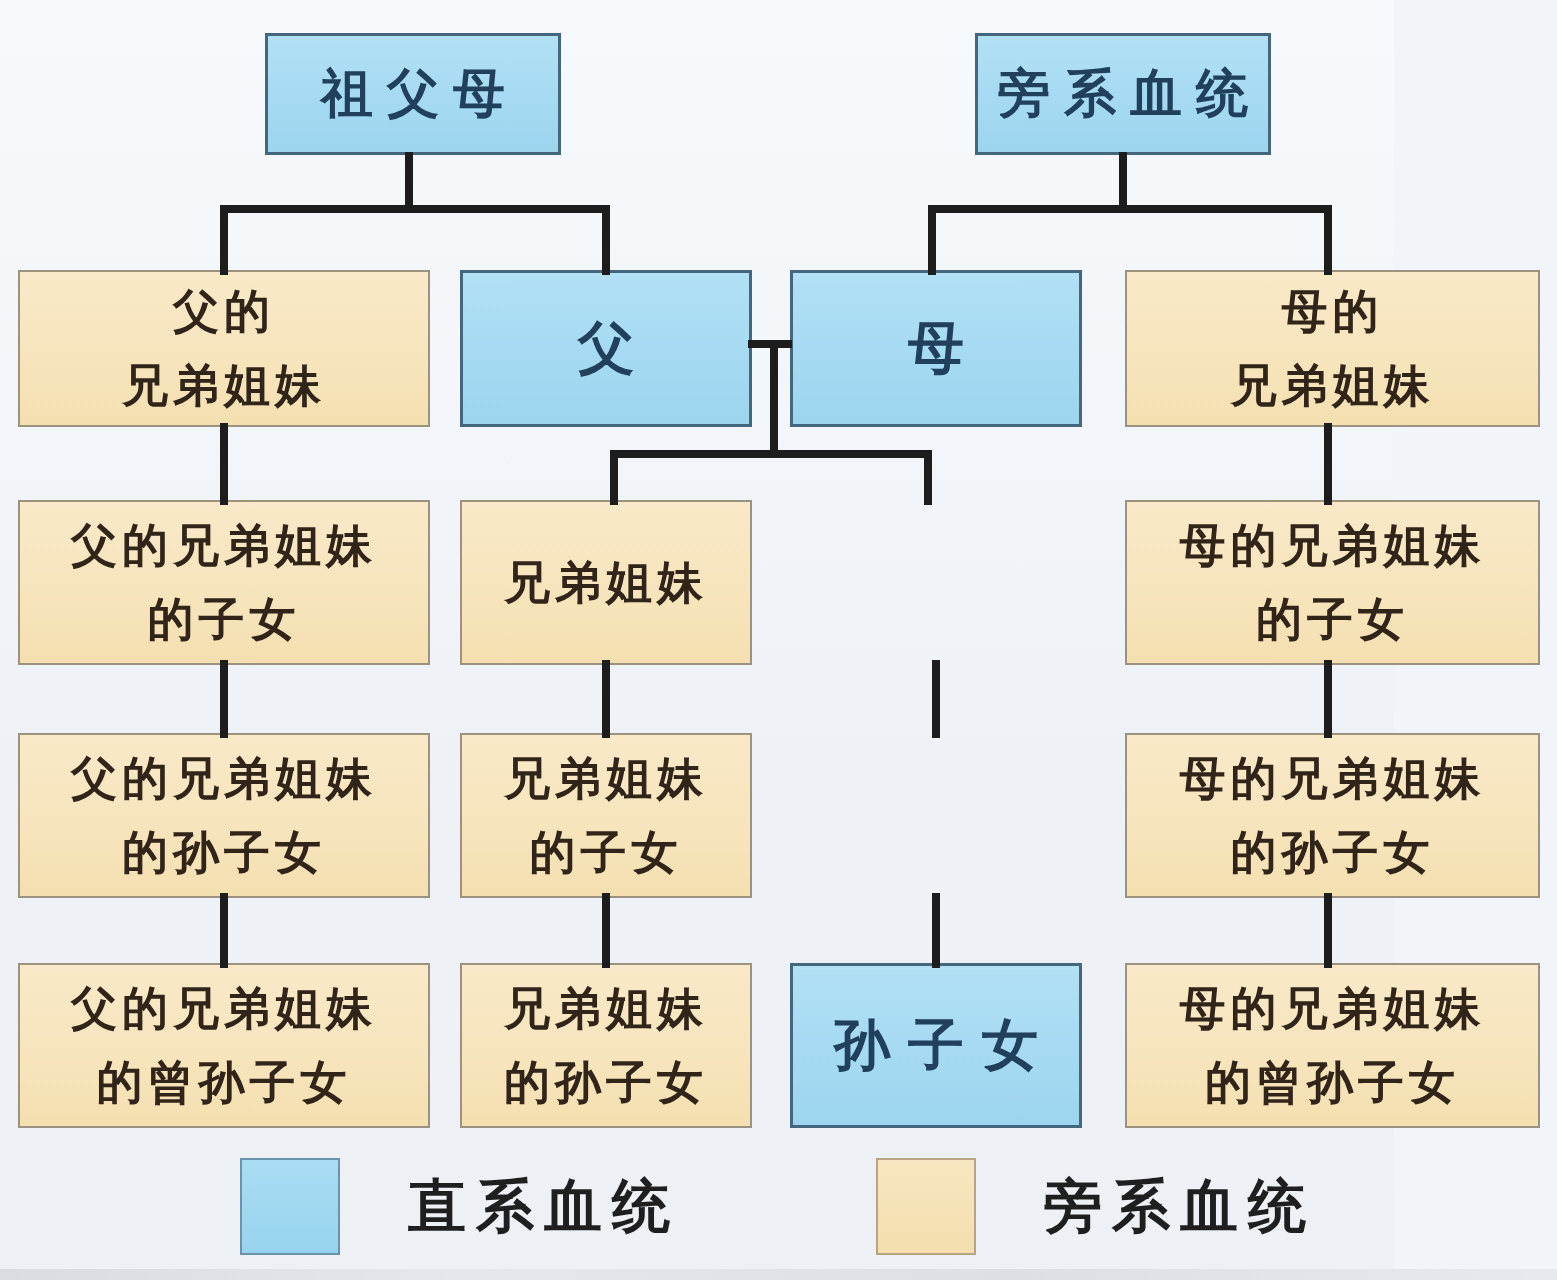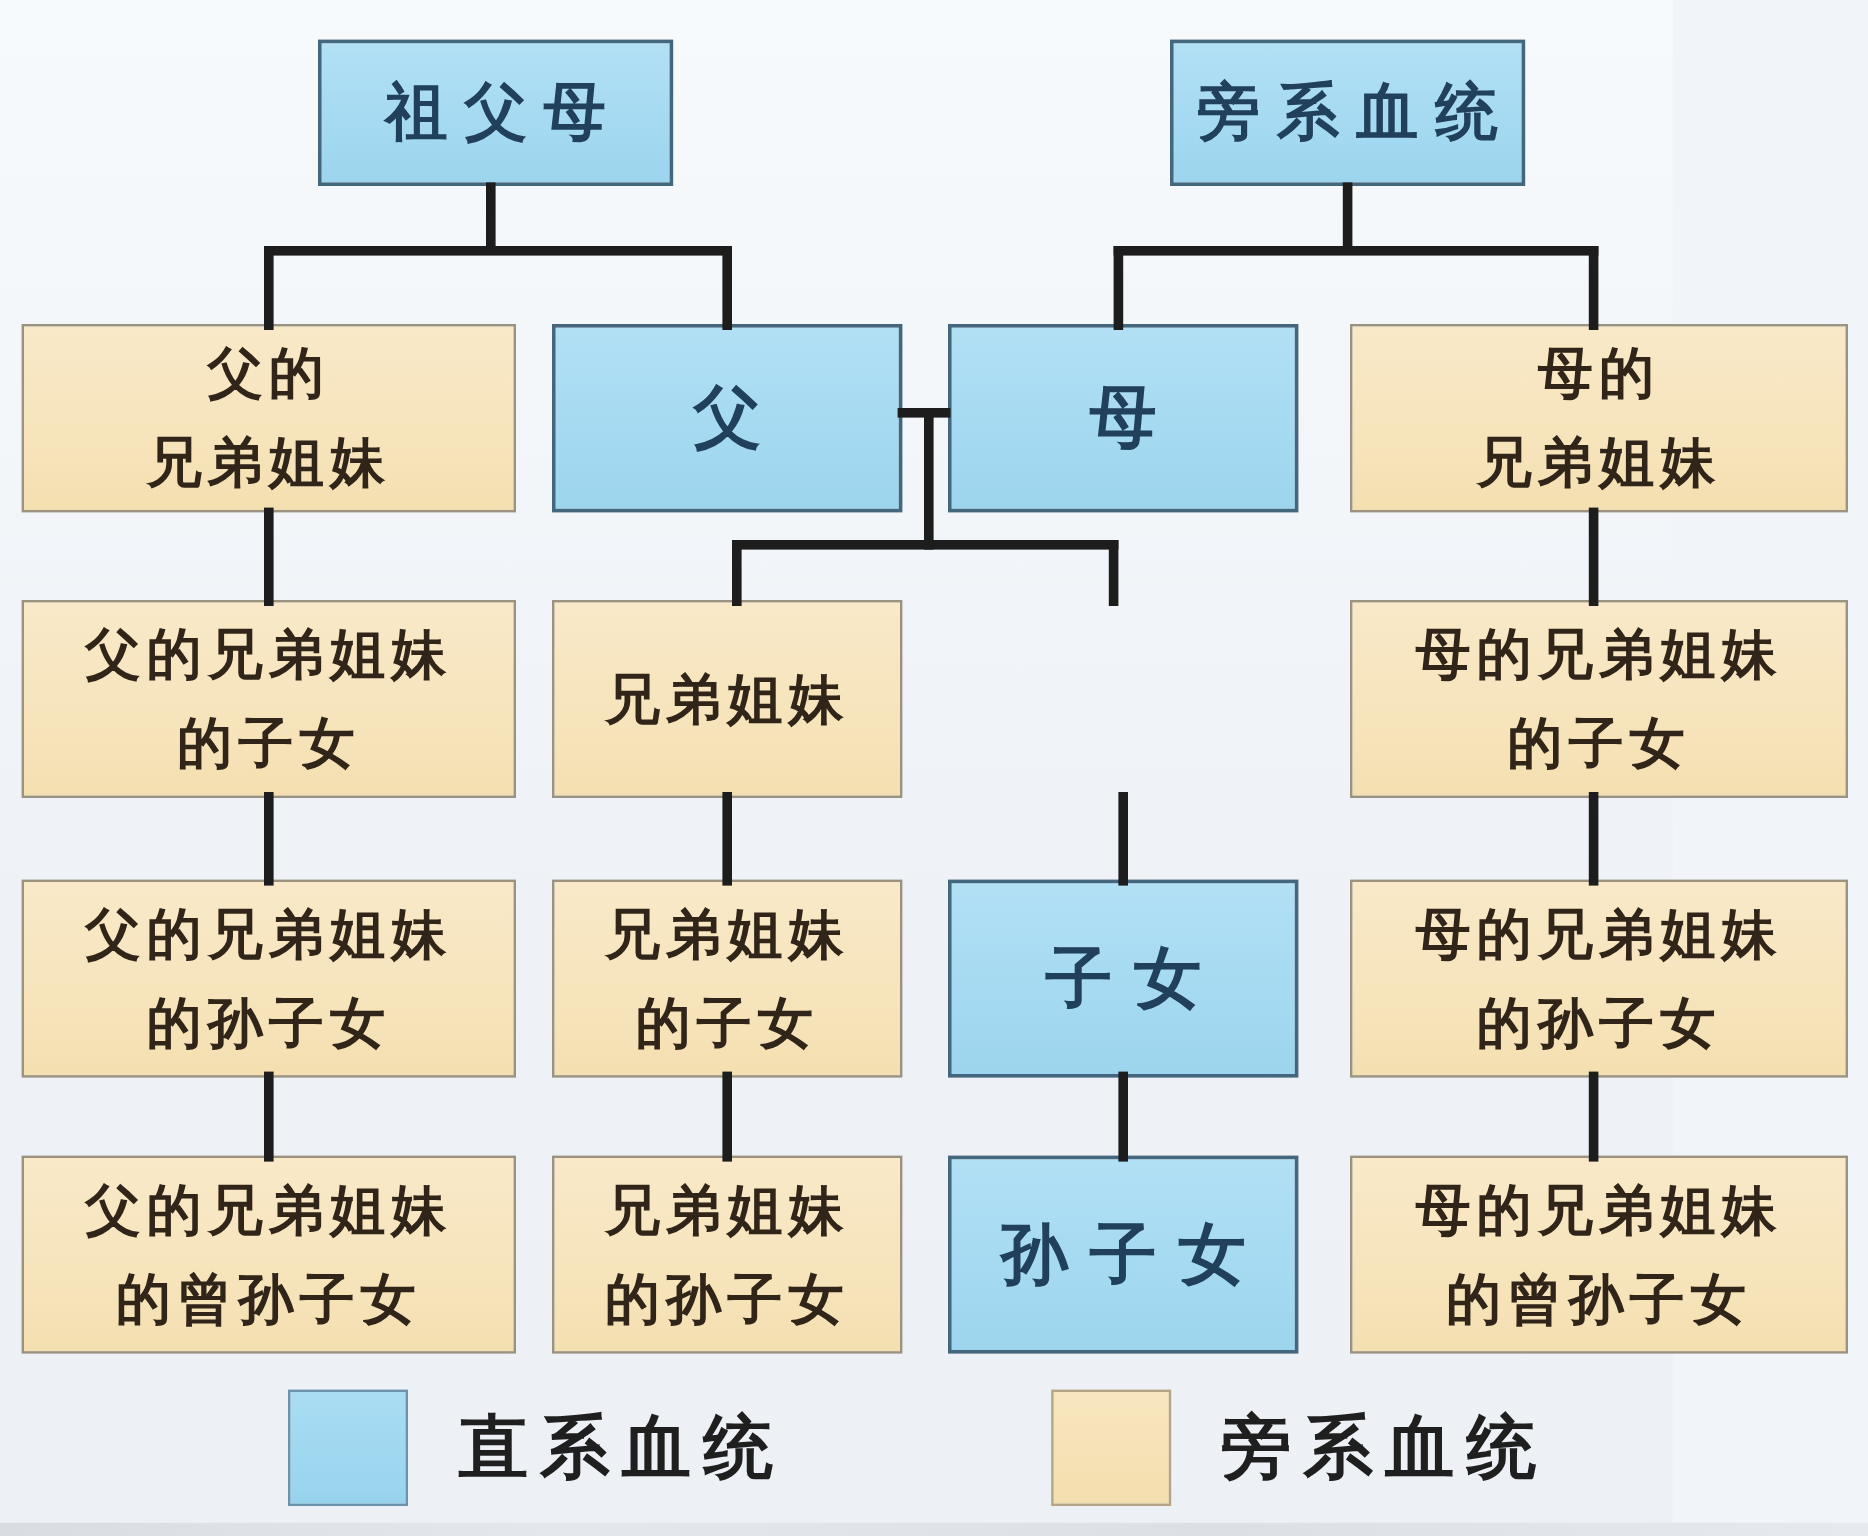--- a/index.html
+++ b/index.html
@@ -29,21 +29,21 @@
   .node.collateral{
     background:linear-gradient(180deg,#f9e9c8 0%,#f6e3b9 70%,#f4dfb0 100%);
     border:2px solid #9b9280;
     color:#31251a;
   }
   .line1,.line2{display:block;white-space:nowrap;}
   .fs-top{font-size:52px;letter-spacing:14px;text-indent:14px;font-weight:600;}
   .fs-big{font-size:56px;letter-spacing:18px;text-indent:18px;font-weight:600;}
   .fs-tan{font-size:46px;letter-spacing:5px;line-height:74px;font-weight:600;}
   .conn{position:absolute;background:#1d1d1d;}
-  .legend-item{position:absolute;display:flex;align-items:center;}
+  .legend-item{position:absolute;display:flex;align-items:center;gap:26px;}
   .swatch{display:inline-block;box-sizing:border-box;}
   .swatch.direct-sw{
     width:100px;height:97px;
     background:linear-gradient(180deg,#a9ddf3,#98d3ee);
     border:2px solid #6b93ab;
   }
   .swatch.collateral-sw{
     width:100px;height:97px;
     background:linear-gradient(180deg,#f8e6c0,#f4deae);
     border:2px solid #b5a585;
@@ -97,23 +97,20 @@
   </div>
 
   <div class="node collateral fs-tan" style="left:18px;top:733px;width:412px;height:165px;">
     <span class="line1">父的兄弟姐妹</span>
     <span class="line2">的孙子女</span>
   </div>
   <div class="node collateral fs-tan" style="left:460px;top:733px;width:292px;height:165px;">
     <span class="line1">兄弟姐妹</span>
     <span class="line2">的子女</span>
   </div>
-  <div class="node direct fs-big" style="left:790px;top:733px;width:292px;height:165px;">
-    <span class="line1">子女</span>
-  </div>
   <div class="node collateral fs-tan" style="left:1125px;top:733px;width:415px;height:165px;">
     <span class="line1">母的兄弟姐妹</span>
     <span class="line2">的孙子女</span>
   </div>
 
   <div class="node collateral fs-tan" style="left:18px;top:963px;width:412px;height:165px;">
     <span class="line1">父的兄弟姐妹</span>
     <span class="line2">的曾孙子女</span>
   </div>
   <div class="node collateral fs-tan" style="left:460px;top:963px;width:292px;height:165px;">

